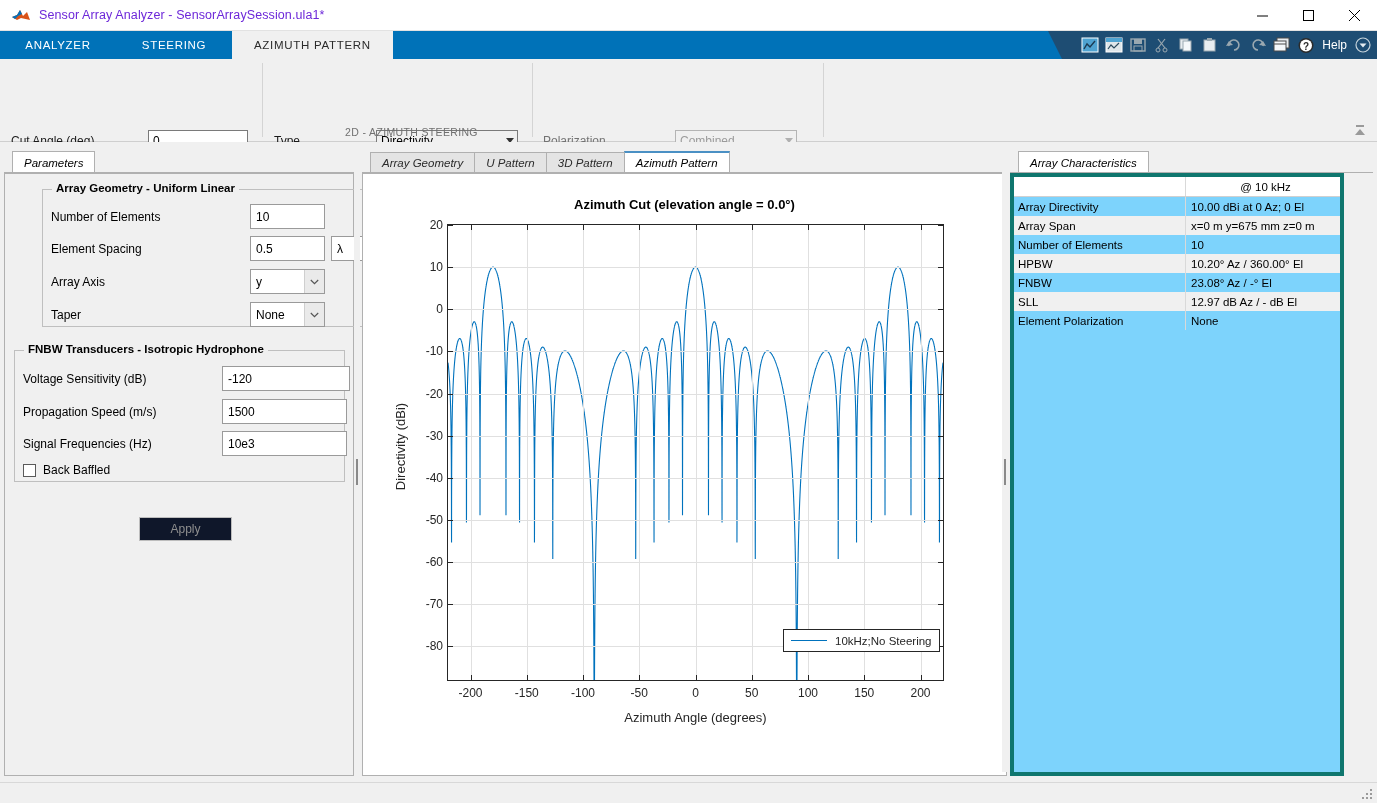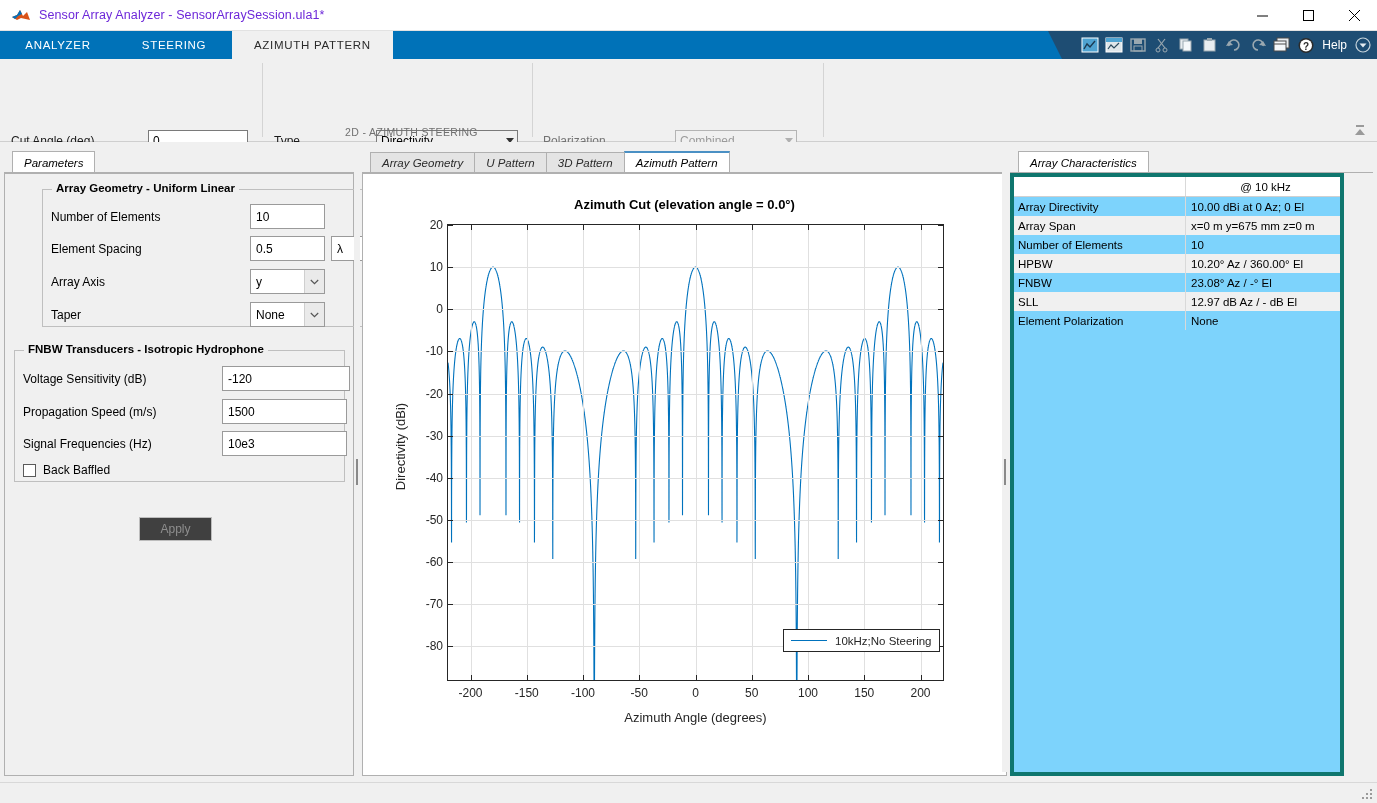--- a/index.html
+++ b/index.html
@@ -76,21 +76,21 @@
   .flabel { position:absolute; font-size:12px; color:#000; }
   .ftext { position:absolute; background:#fff; border:1px solid #9a9a9a; height:25px;
            font-size:12px; padding:2px 5px; display:flex; align-items:center; color:#000; }
   .fcombo { position:absolute; background:#fff; border:1px solid #9a9a9a; height:25px;
             font-size:12px; display:flex; align-items:center; padding-left:5px; color:#000; }
   .fcombo .chev { position:absolute; right:0; top:0; bottom:0; width:20px;
                   background:#eaeaea; border-left:1px solid #cfcfcf;
                   display:flex; align-items:center; justify-content:center; }
   .fchk { position:absolute; display:flex; align-items:center; font-size:12px; }
   .fchk .box { width:13px; height:13px; border:1px solid #5a5a5a; background:#fff; margin-right:7px; }
-  .applybtn { position:absolute; width:73px; height:24px; background:#404040;
+  .applybtn { position:absolute; width:93px; height:24px; background:#0f172a;
               border:1px solid #bdbdbd; color:#8e8e8e; font-size:12px;
               display:flex; align-items:center; justify-content:center; }
 
   
   .splitter { position:absolute; width:6px; background:#f0f0f0; display:flex;
               align-items:center; justify-content:center; }
   .splitter .dots { width:2px; height:26px; background:#8a8a8a; }
 
   
   .chartpanel { position:absolute; background:#fff; border:1px solid #b0b0b0; }

